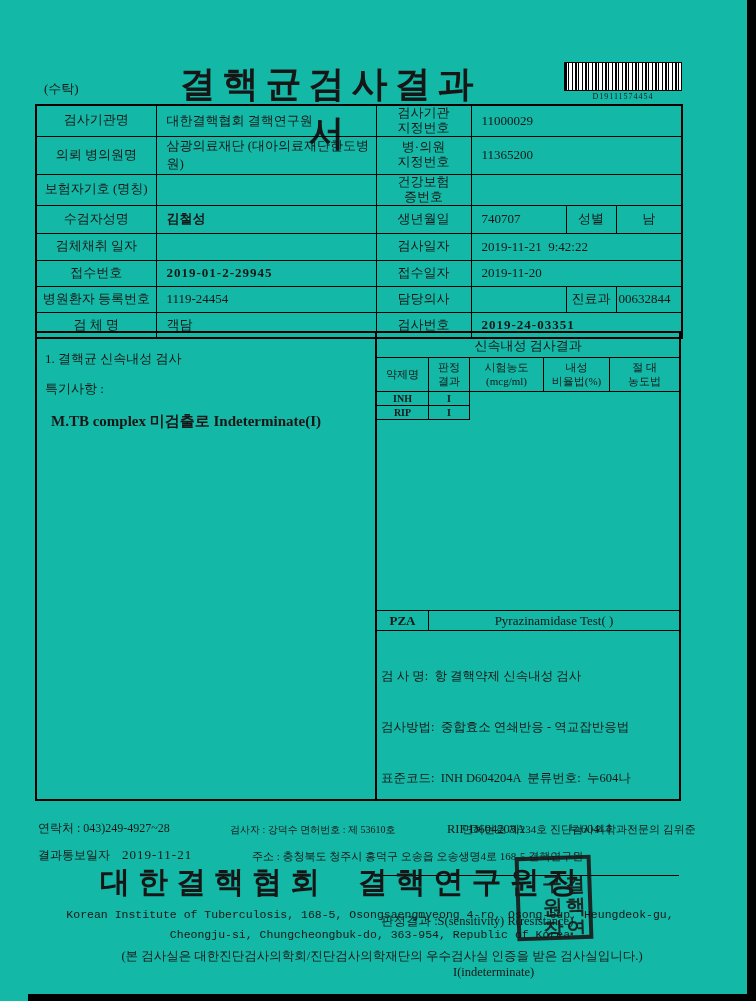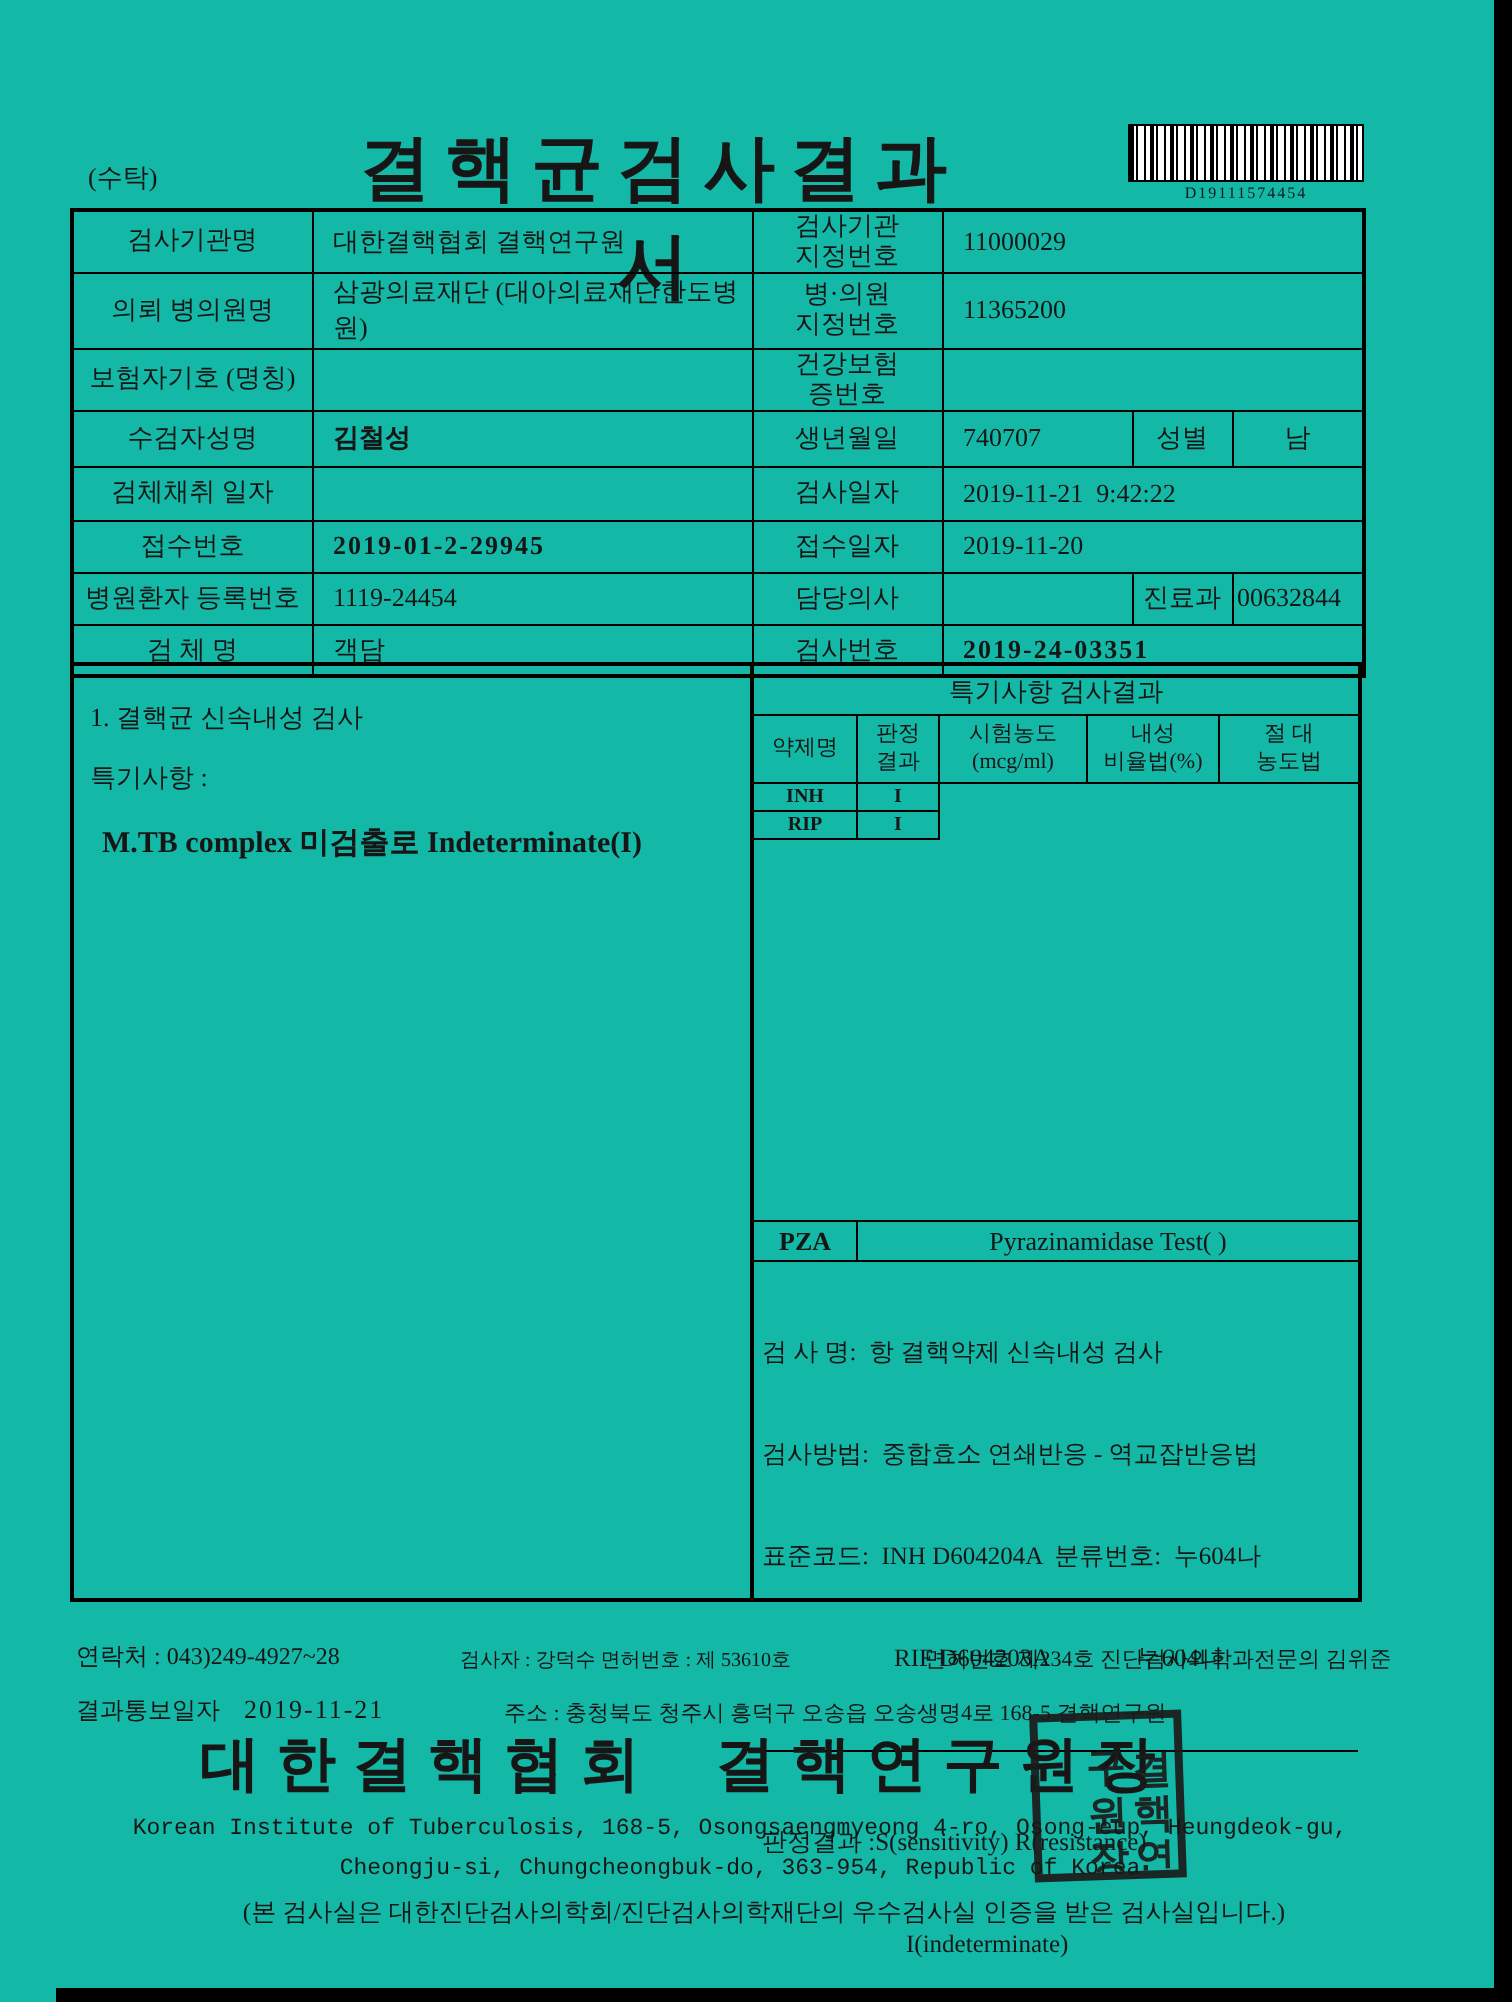--- a/index.html
+++ b/index.html
@@ -168,21 +168,21 @@
 
   <div class="lower">
 
     <div class="left-box">
       <div class="lb-heading">1. 결핵균 신속내성 검사</div>
       <div class="lb-note-label">특기사항 :</div>
       <div class="lb-note-value">M.TB complex 미검출로 Indeterminate(I)</div>
     </div>
 
     <div class="right-box">
-      <div class="rb-title">특기사항 검사결과</div>
+      <div class="rb-title">신속내성 검사결과</div>
       <div class="rb-head">
         <div class="rh c0">약제명</div>
         <div class="rh c1">판정
 결과</div>
         <div class="rh c2">시험농도
 (mcg/ml)</div>
         <div class="rh c3">내성
 비율법(%)</div>
         <div class="rh c4">절 대
 농도법</div>

